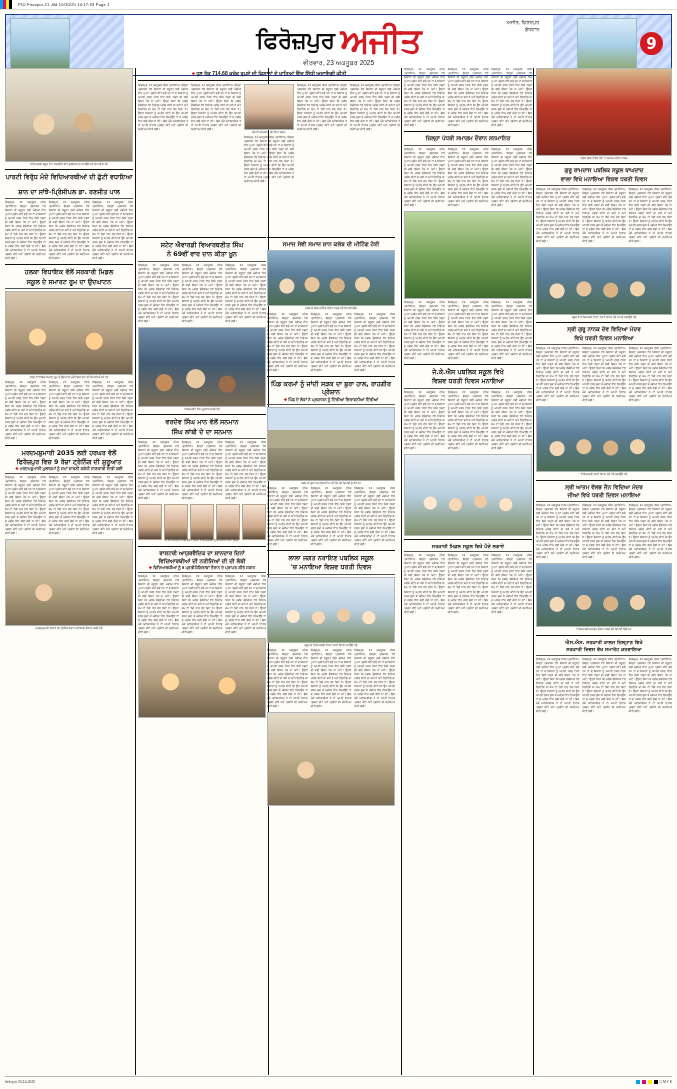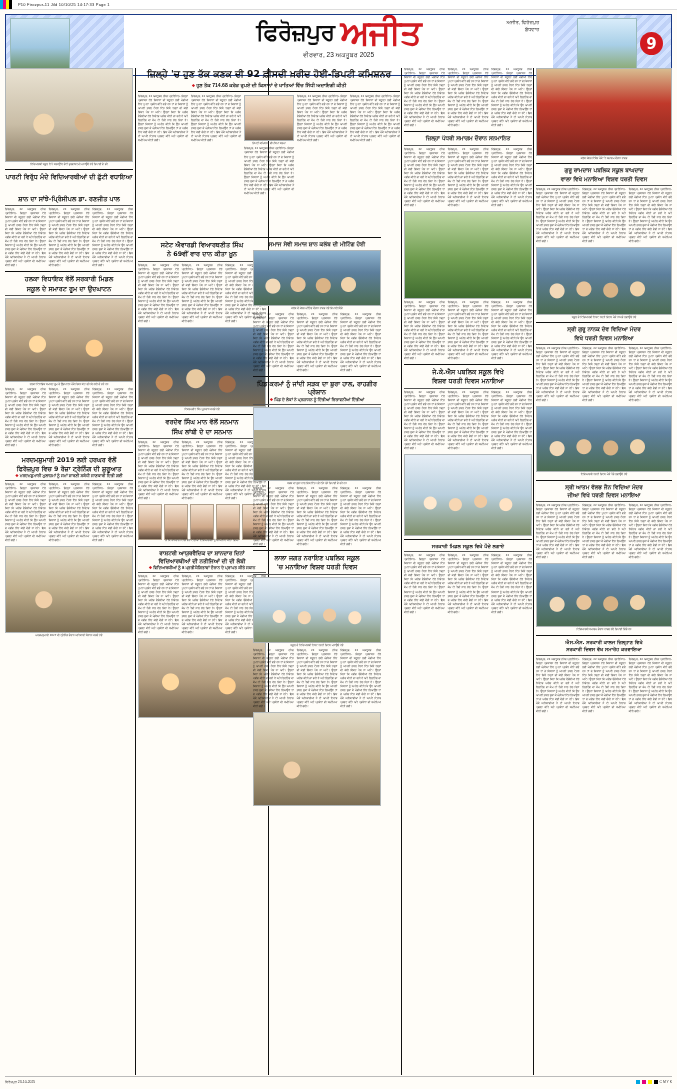--- a/index.html
+++ b/index.html
@@ -12,21 +12,21 @@
   .cmyk i{display:block;width:3px;height:9px;}
   
   .masthead{border:1px solid #1b3b86;margin:4px 5px 0 5px;height:60px;position:relative;background:
       repeating-linear-gradient(90deg,#eef3ff 0 6px,#dfe8ff 6px 12px);
       overflow:hidden;}
   .mh-orn{position:absolute;top:0;bottom:0;width:118px;background:
       repeating-linear-gradient(135deg,#cfe0ff 0 4px,#b9cdf5 4px 8px);
       opacity:.85;}
   .mh-orn.l{left:0;}
   .mh-orn.r{right:0;}
-  .mh-center{position:absolute;left:118px;right:118px;top:0;bottom:0;background:#fff;display:flex;align-items:center;justify-content:flex-start;flex-direction:column;}
+  .mh-center{position:absolute;left:118px;right:118px;top:0;bottom:0;background:#fff;display:flex;align-items:center;justify-content:center;flex-direction:column;}
   .mh-title{display:flex;align-items:center;gap:6px;}
   .mh-firozpur{font-family:"DejaVu Sans", sans-serif;font-weight:bold;font-size:23px;color:#0a0a0a;letter-spacing:-0.5px;}
   .mh-ajit{font-family:"DejaVu Sans", sans-serif;font-weight:bold;font-size:34px;color:#d21a20;letter-spacing:-1px;line-height:1;}
   .mh-sub{font-size:6.5px;color:#222;margin-top:2px;}
   .mh-side-top{position:absolute;right:132px;top:4px;font-size:5px;color:#333;text-align:right;line-height:1.3;}
   .pageno{position:absolute;right:8px;top:17px;width:23px;height:23px;border-radius:50%;background:#d21a20;color:#fff;font-weight:bold;font-size:15px;display:flex;align-items:center;justify-content:center;font-family:"DejaVu Sans",sans-serif;}
   .mh-photo{position:absolute;top:3px;width:58px;height:52px;border:1px solid #9bb;}
   .mh-photo.l{left:4px;background:linear-gradient(#cfe6f5,#9fc7e0 55%,#6b8f5e);}
   .mh-photo.r{right:34px;background:linear-gradient(#d9ecfa,#a8cfe7 50%,#8aa86d);}
 
@@ -127,57 +127,56 @@
     <div class="vline" style="left:130px;"></div>
     <div class="vline" style="left:263px;"></div>
     <div class="vline" style="left:396px;"></div>
     <div class="vline" style="left:528px;"></div>
 
     <div class="col" style="left:0;width:128px;">
       <div class="photo p-indoor" style="height:92px;"></div>
       <div class="cap">ਵਿਦਿਆਰਥੀ ਸਕੂਲ ਵਿਖੇ ਸਰਬਉੱਚ ਦੇਵੀ ਦੁਰਗਾਸ਼ਟਮੀ ਮਨਾਉਂਦੇ ਹੋਏ ਦਿਖਾਈ ਦੇ ਰਹੇ</div>
       <div class="hr"></div>
       <div class="hl h-6">ਪਾਰਟੀ ਵਿਰੁੱਧ ਮੰਦੇ ਵਿਦਿਆਰਥੀਆਂ ਦੀ ਛੁੱਟੀ ਵਧਾਇਆ</div>
-      <div class="hl h-6" style="margin-top:13px;">ਸ਼ਾਨ ਦਾ ਸਾਂਝੇ-ਪ੍ਰਿੰਸੀਪਲ ਡਾ. ਰਣਜੀਤ ਪਾਲ</div>
+      <div class="hl h-6" style="margin-top:6px;">ਸ਼ਾਨ ਦਾ ਸਾਂਝੇ-ਪ੍ਰਿੰਸੀਪਲ ਡਾ. ਰਣਜੀਤ ਪਾਲ</div>
       <div class="thinhr"></div>
       <div style="display:flex;gap:3px;">
         <div class="txt micro" style="flex:1;">ਫਿਰੋਜ਼ਪੁਰ, 22 ਅਕਤੂਬਰ (ਨਿਜ ਪ੍ਰਤੀਨਿਧ)- ਜ਼ਿਲ੍ਹਾ ਪ੍ਰਸ਼ਾਸਨ ਵੱਲੋਂ ਕਿਸਾਨਾਂ ਦੀ ਸਹੂਲਤ ਲਈ ਮੰਡੀਆਂ ਵਿੱਚ ਪੁਖਤਾ ਪ੍ਰਬੰਧ ਕੀਤੇ ਗਏ ਹਨ ਤਾਂ ਜੋ ਕਿਸਾਨਾਂ ਨੂੰ ਆਪਣੀ ਫ਼ਸਲ ਵੇਚਣ ਵਿੱਚ ਕਿਸੇ ਤਰ੍ਹਾਂ ਦੀ ਕੋਈ ਦਿੱਕਤ ਪੇਸ਼ ਨਾ ਆਵੇ। ਉਨ੍ਹਾਂ ਕਿਹਾ ਕਿ ਖ਼ਰੀਦ ਏਜੰਸੀਆਂ ਵੱਲੋਂ ਨਿਰੰਤਰ ਖ਼ਰੀਦ ਕੀਤੀ ਜਾ ਰਹੀ ਹੈ ਅਤੇ ਲਿਫ਼ਟਿੰਗ ਦਾ ਕੰਮ ਵੀ ਤੇਜ਼ੀ ਨਾਲ ਚੱਲ ਰਿਹਾ ਹੈ। ਉਨ੍ਹਾਂ ਕਿਸਾਨਾਂ ਨੂੰ ਅਪੀਲ ਕੀਤੀ ਕਿ ਉਹ ਆਪਣੀ ਫ਼ਸਲ ਸੁਕਾ ਕੇ ਮੰਡੀਆਂ ਵਿੱਚ ਲਿਆਉਣ ਤਾਂ ਜੋ ਖ਼ਰੀਦ ਵਿੱਚ ਕੋਈ ਦੇਰੀ ਨਾ ਹੋਵੇ। ਇਸ ਮੌਕੇ ਅਧਿਕਾਰੀਆਂ ਨੇ ਵੀ ਆਪਣੇ ਵਿਚਾਰ ਪ੍ਰਗਟ ਕੀਤੇ ਅਤੇ ਪ੍ਰਬੰਧਾਂ ਦੀ ਸਮੀਖਿਆ ਕੀਤੀ ਗਈ।</div>
         <div class="txt micro" style="flex:1;">ਫਿਰੋਜ਼ਪੁਰ, 22 ਅਕਤੂਬਰ (ਨਿਜ ਪ੍ਰਤੀਨਿਧ)- ਜ਼ਿਲ੍ਹਾ ਪ੍ਰਸ਼ਾਸਨ ਵੱਲੋਂ ਕਿਸਾਨਾਂ ਦੀ ਸਹੂਲਤ ਲਈ ਮੰਡੀਆਂ ਵਿੱਚ ਪੁਖਤਾ ਪ੍ਰਬੰਧ ਕੀਤੇ ਗਏ ਹਨ ਤਾਂ ਜੋ ਕਿਸਾਨਾਂ ਨੂੰ ਆਪਣੀ ਫ਼ਸਲ ਵੇਚਣ ਵਿੱਚ ਕਿਸੇ ਤਰ੍ਹਾਂ ਦੀ ਕੋਈ ਦਿੱਕਤ ਪੇਸ਼ ਨਾ ਆਵੇ। ਉਨ੍ਹਾਂ ਕਿਹਾ ਕਿ ਖ਼ਰੀਦ ਏਜੰਸੀਆਂ ਵੱਲੋਂ ਨਿਰੰਤਰ ਖ਼ਰੀਦ ਕੀਤੀ ਜਾ ਰਹੀ ਹੈ ਅਤੇ ਲਿਫ਼ਟਿੰਗ ਦਾ ਕੰਮ ਵੀ ਤੇਜ਼ੀ ਨਾਲ ਚੱਲ ਰਿਹਾ ਹੈ। ਉਨ੍ਹਾਂ ਕਿਸਾਨਾਂ ਨੂੰ ਅਪੀਲ ਕੀਤੀ ਕਿ ਉਹ ਆਪਣੀ ਫ਼ਸਲ ਸੁਕਾ ਕੇ ਮੰਡੀਆਂ ਵਿੱਚ ਲਿਆਉਣ ਤਾਂ ਜੋ ਖ਼ਰੀਦ ਵਿੱਚ ਕੋਈ ਦੇਰੀ ਨਾ ਹੋਵੇ। ਇਸ ਮੌਕੇ ਅਧਿਕਾਰੀਆਂ ਨੇ ਵੀ ਆਪਣੇ ਵਿਚਾਰ ਪ੍ਰਗਟ ਕੀਤੇ ਅਤੇ ਪ੍ਰਬੰਧਾਂ ਦੀ ਸਮੀਖਿਆ ਕੀਤੀ ਗਈ।</div>
         <div class="txt micro" style="flex:1;">ਫਿਰੋਜ਼ਪੁਰ, 22 ਅਕਤੂਬਰ (ਨਿਜ ਪ੍ਰਤੀਨਿਧ)- ਜ਼ਿਲ੍ਹਾ ਪ੍ਰਸ਼ਾਸਨ ਵੱਲੋਂ ਕਿਸਾਨਾਂ ਦੀ ਸਹੂਲਤ ਲਈ ਮੰਡੀਆਂ ਵਿੱਚ ਪੁਖਤਾ ਪ੍ਰਬੰਧ ਕੀਤੇ ਗਏ ਹਨ ਤਾਂ ਜੋ ਕਿਸਾਨਾਂ ਨੂੰ ਆਪਣੀ ਫ਼ਸਲ ਵੇਚਣ ਵਿੱਚ ਕਿਸੇ ਤਰ੍ਹਾਂ ਦੀ ਕੋਈ ਦਿੱਕਤ ਪੇਸ਼ ਨਾ ਆਵੇ। ਉਨ੍ਹਾਂ ਕਿਹਾ ਕਿ ਖ਼ਰੀਦ ਏਜੰਸੀਆਂ ਵੱਲੋਂ ਨਿਰੰਤਰ ਖ਼ਰੀਦ ਕੀਤੀ ਜਾ ਰਹੀ ਹੈ ਅਤੇ ਲਿਫ਼ਟਿੰਗ ਦਾ ਕੰਮ ਵੀ ਤੇਜ਼ੀ ਨਾਲ ਚੱਲ ਰਿਹਾ ਹੈ। ਉਨ੍ਹਾਂ ਕਿਸਾਨਾਂ ਨੂੰ ਅਪੀਲ ਕੀਤੀ ਕਿ ਉਹ ਆਪਣੀ ਫ਼ਸਲ ਸੁਕਾ ਕੇ ਮੰਡੀਆਂ ਵਿੱਚ ਲਿਆਉਣ ਤਾਂ ਜੋ ਖ਼ਰੀਦ ਵਿੱਚ ਕੋਈ ਦੇਰੀ ਨਾ ਹੋਵੇ। ਇਸ ਮੌਕੇ ਅਧਿਕਾਰੀਆਂ ਨੇ ਵੀ ਆਪਣੇ ਵਿਚਾਰ ਪ੍ਰਗਟ ਕੀਤੇ ਅਤੇ ਪ੍ਰਬੰਧਾਂ ਦੀ ਸਮੀਖਿਆ ਕੀਤੀ ਗਈ।</div>
       </div>
       <div class="hr"></div>
       <div class="hl h-6">ਹਲਕਾ ਵਿਧਾਇਕ ਵੱਲੋਂ ਸਰਕਾਰੀ ਮਿਡਲ</div>
       <div class="hl h-6" style="margin-top:1px;">ਸਕੂਲ ਦੇ ਸਮਾਰਟ ਰੂਮ ਦਾ ਉਦਘਾਟਨ</div>
       <div class="thinhr"></div>
       <div class="photo p-hall" style="height:82px;"></div>
       <div class="cap">ਹਲਕਾ ਵਿਧਾਇਕ ਸਮਾਰਟ ਰੂਮ ਦੇ ਉਦਘਾਟਨ ਮੌਕੇ ਰਿਬਨ ਕੱਟ ਰਹੇ ਦਿਖਾਈ ਦੇ ਰਹੇ ਹਨ</div>
       <div style="display:flex;gap:3px;margin-top:2px;">
         <div class="txt micro" style="flex:1;">ਫਿਰੋਜ਼ਪੁਰ, 22 ਅਕਤੂਬਰ (ਨਿਜ ਪ੍ਰਤੀਨਿਧ)- ਜ਼ਿਲ੍ਹਾ ਪ੍ਰਸ਼ਾਸਨ ਵੱਲੋਂ ਕਿਸਾਨਾਂ ਦੀ ਸਹੂਲਤ ਲਈ ਮੰਡੀਆਂ ਵਿੱਚ ਪੁਖਤਾ ਪ੍ਰਬੰਧ ਕੀਤੇ ਗਏ ਹਨ ਤਾਂ ਜੋ ਕਿਸਾਨਾਂ ਨੂੰ ਆਪਣੀ ਫ਼ਸਲ ਵੇਚਣ ਵਿੱਚ ਕਿਸੇ ਤਰ੍ਹਾਂ ਦੀ ਕੋਈ ਦਿੱਕਤ ਪੇਸ਼ ਨਾ ਆਵੇ। ਉਨ੍ਹਾਂ ਕਿਹਾ ਕਿ ਖ਼ਰੀਦ ਏਜੰਸੀਆਂ ਵੱਲੋਂ ਨਿਰੰਤਰ ਖ਼ਰੀਦ ਕੀਤੀ ਜਾ ਰਹੀ ਹੈ ਅਤੇ ਲਿਫ਼ਟਿੰਗ ਦਾ ਕੰਮ ਵੀ ਤੇਜ਼ੀ ਨਾਲ ਚੱਲ ਰਿਹਾ ਹੈ। ਉਨ੍ਹਾਂ ਕਿਸਾਨਾਂ ਨੂੰ ਅਪੀਲ ਕੀਤੀ ਕਿ ਉਹ ਆਪਣੀ ਫ਼ਸਲ ਸੁਕਾ ਕੇ ਮੰਡੀਆਂ ਵਿੱਚ ਲਿਆਉਣ ਤਾਂ ਜੋ ਖ਼ਰੀਦ ਵਿੱਚ ਕੋਈ ਦੇਰੀ ਨਾ ਹੋਵੇ। ਇਸ ਮੌਕੇ ਅਧਿਕਾਰੀਆਂ ਨੇ ਵੀ ਆਪਣੇ ਵਿਚਾਰ ਪ੍ਰਗਟ ਕੀਤੇ ਅਤੇ ਪ੍ਰਬੰਧਾਂ ਦੀ ਸਮੀਖਿਆ ਕੀਤੀ ਗਈ।</div>
         <div class="txt micro" style="flex:1;">ਫਿਰੋਜ਼ਪੁਰ, 22 ਅਕਤੂਬਰ (ਨਿਜ ਪ੍ਰਤੀਨਿਧ)- ਜ਼ਿਲ੍ਹਾ ਪ੍ਰਸ਼ਾਸਨ ਵੱਲੋਂ ਕਿਸਾਨਾਂ ਦੀ ਸਹੂਲਤ ਲਈ ਮੰਡੀਆਂ ਵਿੱਚ ਪੁਖਤਾ ਪ੍ਰਬੰਧ ਕੀਤੇ ਗਏ ਹਨ ਤਾਂ ਜੋ ਕਿਸਾਨਾਂ ਨੂੰ ਆਪਣੀ ਫ਼ਸਲ ਵੇਚਣ ਵਿੱਚ ਕਿਸੇ ਤਰ੍ਹਾਂ ਦੀ ਕੋਈ ਦਿੱਕਤ ਪੇਸ਼ ਨਾ ਆਵੇ। ਉਨ੍ਹਾਂ ਕਿਹਾ ਕਿ ਖ਼ਰੀਦ ਏਜੰਸੀਆਂ ਵੱਲੋਂ ਨਿਰੰਤਰ ਖ਼ਰੀਦ ਕੀਤੀ ਜਾ ਰਹੀ ਹੈ ਅਤੇ ਲਿਫ਼ਟਿੰਗ ਦਾ ਕੰਮ ਵੀ ਤੇਜ਼ੀ ਨਾਲ ਚੱਲ ਰਿਹਾ ਹੈ। ਉਨ੍ਹਾਂ ਕਿਸਾਨਾਂ ਨੂੰ ਅਪੀਲ ਕੀਤੀ ਕਿ ਉਹ ਆਪਣੀ ਫ਼ਸਲ ਸੁਕਾ ਕੇ ਮੰਡੀਆਂ ਵਿੱਚ ਲਿਆਉਣ ਤਾਂ ਜੋ ਖ਼ਰੀਦ ਵਿੱਚ ਕੋਈ ਦੇਰੀ ਨਾ ਹੋਵੇ। ਇਸ ਮੌਕੇ ਅਧਿਕਾਰੀਆਂ ਨੇ ਵੀ ਆਪਣੇ ਵਿਚਾਰ ਪ੍ਰਗਟ ਕੀਤੇ ਅਤੇ ਪ੍ਰਬੰਧਾਂ ਦੀ ਸਮੀਖਿਆ ਕੀਤੀ ਗਈ।</div>
         <div class="txt micro" style="flex:1;">ਫਿਰੋਜ਼ਪੁਰ, 22 ਅਕਤੂਬਰ (ਨਿਜ ਪ੍ਰਤੀਨਿਧ)- ਜ਼ਿਲ੍ਹਾ ਪ੍ਰਸ਼ਾਸਨ ਵੱਲੋਂ ਕਿਸਾਨਾਂ ਦੀ ਸਹੂਲਤ ਲਈ ਮੰਡੀਆਂ ਵਿੱਚ ਪੁਖਤਾ ਪ੍ਰਬੰਧ ਕੀਤੇ ਗਏ ਹਨ ਤਾਂ ਜੋ ਕਿਸਾਨਾਂ ਨੂੰ ਆਪਣੀ ਫ਼ਸਲ ਵੇਚਣ ਵਿੱਚ ਕਿਸੇ ਤਰ੍ਹਾਂ ਦੀ ਕੋਈ ਦਿੱਕਤ ਪੇਸ਼ ਨਾ ਆਵੇ। ਉਨ੍ਹਾਂ ਕਿਹਾ ਕਿ ਖ਼ਰੀਦ ਏਜੰਸੀਆਂ ਵੱਲੋਂ ਨਿਰੰਤਰ ਖ਼ਰੀਦ ਕੀਤੀ ਜਾ ਰਹੀ ਹੈ ਅਤੇ ਲਿਫ਼ਟਿੰਗ ਦਾ ਕੰਮ ਵੀ ਤੇਜ਼ੀ ਨਾਲ ਚੱਲ ਰਿਹਾ ਹੈ। ਉਨ੍ਹਾਂ ਕਿਸਾਨਾਂ ਨੂੰ ਅਪੀਲ ਕੀਤੀ ਕਿ ਉਹ ਆਪਣੀ ਫ਼ਸਲ ਸੁਕਾ ਕੇ ਮੰਡੀਆਂ ਵਿੱਚ ਲਿਆਉਣ ਤਾਂ ਜੋ ਖ਼ਰੀਦ ਵਿੱਚ ਕੋਈ ਦੇਰੀ ਨਾ ਹੋਵੇ। ਇਸ ਮੌਕੇ ਅਧਿਕਾਰੀਆਂ ਨੇ ਵੀ ਆਪਣੇ ਵਿਚਾਰ ਪ੍ਰਗਟ ਕੀਤੇ ਅਤੇ ਪ੍ਰਬੰਧਾਂ ਦੀ ਸਮੀਖਿਆ ਕੀਤੀ ਗਈ।</div>
       </div>
       <div class="hr"></div>
-      <div class="hl h-6">ਮਰਦਮਸ਼ੁਮਾਰੀ 2019 ਲਈ ਹਰਘਰ ਵੱਲੋਂ</div>
+      <div class="hl h-6">ਮਰਦਮਸ਼ੁਮਾਰੀ 2035 ਲਈ ਹਰਘਰ ਵੱਲੋਂ</div>
       <div class="hl h-6" style="margin-top:1px;">ਫਿਰੋਜ਼ਪੁਰ ਵਿਚ 9 ਰੋਜ਼ਾ ਟ੍ਰੇਨਿੰਗ ਦੀ ਸ਼ੁਰੂਆਤ</div>
       <div class="bullet">
         <span style="color:#d21a20;">◆</span>
         <span>ਮਰਦਮਸ਼ੁਮਾਰੀ ਮੁਲਾਜ਼ਮਾਂ ਨੂੰ ਸਮਾਂ ਸਾਰਣੀ ਸਬੰਧੀ ਜਾਣਕਾਰੀ ਦਿਤੀ ਗਈ</span>
       </div>
       <div class="thinhr"></div>
       <div style="display:flex;gap:3px;">
         <div class="txt micro" style="flex:1;">ਫਿਰੋਜ਼ਪੁਰ, 22 ਅਕਤੂਬਰ (ਨਿਜ ਪ੍ਰਤੀਨਿਧ)- ਜ਼ਿਲ੍ਹਾ ਪ੍ਰਸ਼ਾਸਨ ਵੱਲੋਂ ਕਿਸਾਨਾਂ ਦੀ ਸਹੂਲਤ ਲਈ ਮੰਡੀਆਂ ਵਿੱਚ ਪੁਖਤਾ ਪ੍ਰਬੰਧ ਕੀਤੇ ਗਏ ਹਨ ਤਾਂ ਜੋ ਕਿਸਾਨਾਂ ਨੂੰ ਆਪਣੀ ਫ਼ਸਲ ਵੇਚਣ ਵਿੱਚ ਕਿਸੇ ਤਰ੍ਹਾਂ ਦੀ ਕੋਈ ਦਿੱਕਤ ਪੇਸ਼ ਨਾ ਆਵੇ। ਉਨ੍ਹਾਂ ਕਿਹਾ ਕਿ ਖ਼ਰੀਦ ਏਜੰਸੀਆਂ ਵੱਲੋਂ ਨਿਰੰਤਰ ਖ਼ਰੀਦ ਕੀਤੀ ਜਾ ਰਹੀ ਹੈ ਅਤੇ ਲਿਫ਼ਟਿੰਗ ਦਾ ਕੰਮ ਵੀ ਤੇਜ਼ੀ ਨਾਲ ਚੱਲ ਰਿਹਾ ਹੈ। ਉਨ੍ਹਾਂ ਕਿਸਾਨਾਂ ਨੂੰ ਅਪੀਲ ਕੀਤੀ ਕਿ ਉਹ ਆਪਣੀ ਫ਼ਸਲ ਸੁਕਾ ਕੇ ਮੰਡੀਆਂ ਵਿੱਚ ਲਿਆਉਣ ਤਾਂ ਜੋ ਖ਼ਰੀਦ ਵਿੱਚ ਕੋਈ ਦੇਰੀ ਨਾ ਹੋਵੇ। ਇਸ ਮੌਕੇ ਅਧਿਕਾਰੀਆਂ ਨੇ ਵੀ ਆਪਣੇ ਵਿਚਾਰ ਪ੍ਰਗਟ ਕੀਤੇ ਅਤੇ ਪ੍ਰਬੰਧਾਂ ਦੀ ਸਮੀਖਿਆ ਕੀਤੀ ਗਈ।</div>
         <div class="txt micro" style="flex:1;">ਫਿਰੋਜ਼ਪੁਰ, 22 ਅਕਤੂਬਰ (ਨਿਜ ਪ੍ਰਤੀਨਿਧ)- ਜ਼ਿਲ੍ਹਾ ਪ੍ਰਸ਼ਾਸਨ ਵੱਲੋਂ ਕਿਸਾਨਾਂ ਦੀ ਸਹੂਲਤ ਲਈ ਮੰਡੀਆਂ ਵਿੱਚ ਪੁਖਤਾ ਪ੍ਰਬੰਧ ਕੀਤੇ ਗਏ ਹਨ ਤਾਂ ਜੋ ਕਿਸਾਨਾਂ ਨੂੰ ਆਪਣੀ ਫ਼ਸਲ ਵੇਚਣ ਵਿੱਚ ਕਿਸੇ ਤਰ੍ਹਾਂ ਦੀ ਕੋਈ ਦਿੱਕਤ ਪੇਸ਼ ਨਾ ਆਵੇ। ਉਨ੍ਹਾਂ ਕਿਹਾ ਕਿ ਖ਼ਰੀਦ ਏਜੰਸੀਆਂ ਵੱਲੋਂ ਨਿਰੰਤਰ ਖ਼ਰੀਦ ਕੀਤੀ ਜਾ ਰਹੀ ਹੈ ਅਤੇ ਲਿਫ਼ਟਿੰਗ ਦਾ ਕੰਮ ਵੀ ਤੇਜ਼ੀ ਨਾਲ ਚੱਲ ਰਿਹਾ ਹੈ। ਉਨ੍ਹਾਂ ਕਿਸਾਨਾਂ ਨੂੰ ਅਪੀਲ ਕੀਤੀ ਕਿ ਉਹ ਆਪਣੀ ਫ਼ਸਲ ਸੁਕਾ ਕੇ ਮੰਡੀਆਂ ਵਿੱਚ ਲਿਆਉਣ ਤਾਂ ਜੋ ਖ਼ਰੀਦ ਵਿੱਚ ਕੋਈ ਦੇਰੀ ਨਾ ਹੋਵੇ। ਇਸ ਮੌਕੇ ਅਧਿਕਾਰੀਆਂ ਨੇ ਵੀ ਆਪਣੇ ਵਿਚਾਰ ਪ੍ਰਗਟ ਕੀਤੇ ਅਤੇ ਪ੍ਰਬੰਧਾਂ ਦੀ ਸਮੀਖਿਆ ਕੀਤੀ ਗਈ।</div>
         <div class="txt micro" style="flex:1;">ਫਿਰੋਜ਼ਪੁਰ, 22 ਅਕਤੂਬਰ (ਨਿਜ ਪ੍ਰਤੀਨਿਧ)- ਜ਼ਿਲ੍ਹਾ ਪ੍ਰਸ਼ਾਸਨ ਵੱਲੋਂ ਕਿਸਾਨਾਂ ਦੀ ਸਹੂਲਤ ਲਈ ਮੰਡੀਆਂ ਵਿੱਚ ਪੁਖਤਾ ਪ੍ਰਬੰਧ ਕੀਤੇ ਗਏ ਹਨ ਤਾਂ ਜੋ ਕਿਸਾਨਾਂ ਨੂੰ ਆਪਣੀ ਫ਼ਸਲ ਵੇਚਣ ਵਿੱਚ ਕਿਸੇ ਤਰ੍ਹਾਂ ਦੀ ਕੋਈ ਦਿੱਕਤ ਪੇਸ਼ ਨਾ ਆਵੇ। ਉਨ੍ਹਾਂ ਕਿਹਾ ਕਿ ਖ਼ਰੀਦ ਏਜੰਸੀਆਂ ਵੱਲੋਂ ਨਿਰੰਤਰ ਖ਼ਰੀਦ ਕੀਤੀ ਜਾ ਰਹੀ ਹੈ ਅਤੇ ਲਿਫ਼ਟਿੰਗ ਦਾ ਕੰਮ ਵੀ ਤੇਜ਼ੀ ਨਾਲ ਚੱਲ ਰਿਹਾ ਹੈ। ਉਨ੍ਹਾਂ ਕਿਸਾਨਾਂ ਨੂੰ ਅਪੀਲ ਕੀਤੀ ਕਿ ਉਹ ਆਪਣੀ ਫ਼ਸਲ ਸੁਕਾ ਕੇ ਮੰਡੀਆਂ ਵਿੱਚ ਲਿਆਉਣ ਤਾਂ ਜੋ ਖ਼ਰੀਦ ਵਿੱਚ ਕੋਈ ਦੇਰੀ ਨਾ ਹੋਵੇ। ਇਸ ਮੌਕੇ ਅਧਿਕਾਰੀਆਂ ਨੇ ਵੀ ਆਪਣੇ ਵਿਚਾਰ ਪ੍ਰਗਟ ਕੀਤੇ ਅਤੇ ਪ੍ਰਬੰਧਾਂ ਦੀ ਸਮੀਖਿਆ ਕੀਤੀ ਗਈ।</div>
       </div>
       <div class="photo p-market" style="height:85px;margin-top:3px;"></div>
       <div class="cap">ਮਰਦਮਸ਼ੁਮਾਰੀ 2027 ਦੀ ਟ੍ਰੇਨਿੰਗ ਦੌਰਾਨ ਅਧਿਕਾਰੀ ਸੰਬੋਧਨ ਕਰਦੇ ਹੋਏ</div>
     </div>
 
     <div class="col" style="left:133px;width:262px;">
-      <div class="lead-head txt">ਜ਼ਿਲ੍ਹੇ 'ਚ ਹੁਣ ਤੱਕ ਕਣਕ ਦੀ 92 ਫ਼ੀਸਦੀ ਖ਼ਰੀਦ ਹੋਈ-ਡਿਪਟੀ ਕਮਿਸ਼ਨਰ</div>
       <div class="bullet" style="margin-top:2px;">
         <span style="color:#d21a20;">◆</span>
         <span class="sub-head" style="display:inline;">ਹੁਣ ਤੱਕ 714.68 ਕਰੋੜ ਰੁਪਏ ਦੀ ਕਿਸਾਨਾਂ ਦੇ ਖਾਤਿਆਂ ਵਿੱਚ ਸਿੱਧੀ ਅਦਾਇਗੀ ਕੀਤੀ</span>
       </div>
       <div class="hr"></div>
       <div style="display:flex;gap:3px;">
         <div class="txt micro" style="flex:1;">ਫਿਰੋਜ਼ਪੁਰ, 22 ਅਕਤੂਬਰ (ਨਿਜ ਪ੍ਰਤੀਨਿਧ)- ਜ਼ਿਲ੍ਹਾ ਪ੍ਰਸ਼ਾਸਨ ਵੱਲੋਂ ਕਿਸਾਨਾਂ ਦੀ ਸਹੂਲਤ ਲਈ ਮੰਡੀਆਂ ਵਿੱਚ ਪੁਖਤਾ ਪ੍ਰਬੰਧ ਕੀਤੇ ਗਏ ਹਨ ਤਾਂ ਜੋ ਕਿਸਾਨਾਂ ਨੂੰ ਆਪਣੀ ਫ਼ਸਲ ਵੇਚਣ ਵਿੱਚ ਕਿਸੇ ਤਰ੍ਹਾਂ ਦੀ ਕੋਈ ਦਿੱਕਤ ਪੇਸ਼ ਨਾ ਆਵੇ। ਉਨ੍ਹਾਂ ਕਿਹਾ ਕਿ ਖ਼ਰੀਦ ਏਜੰਸੀਆਂ ਵੱਲੋਂ ਨਿਰੰਤਰ ਖ਼ਰੀਦ ਕੀਤੀ ਜਾ ਰਹੀ ਹੈ ਅਤੇ ਲਿਫ਼ਟਿੰਗ ਦਾ ਕੰਮ ਵੀ ਤੇਜ਼ੀ ਨਾਲ ਚੱਲ ਰਿਹਾ ਹੈ। ਉਨ੍ਹਾਂ ਕਿਸਾਨਾਂ ਨੂੰ ਅਪੀਲ ਕੀਤੀ ਕਿ ਉਹ ਆਪਣੀ ਫ਼ਸਲ ਸੁਕਾ ਕੇ ਮੰਡੀਆਂ ਵਿੱਚ ਲਿਆਉਣ ਤਾਂ ਜੋ ਖ਼ਰੀਦ ਵਿੱਚ ਕੋਈ ਦੇਰੀ ਨਾ ਹੋਵੇ। ਇਸ ਮੌਕੇ ਅਧਿਕਾਰੀਆਂ ਨੇ ਵੀ ਆਪਣੇ ਵਿਚਾਰ ਪ੍ਰਗਟ ਕੀਤੇ ਅਤੇ ਪ੍ਰਬੰਧਾਂ ਦੀ ਸਮੀਖਿਆ ਕੀਤੀ ਗਈ।</div>
         <div class="txt micro" style="flex:1;">ਫਿਰੋਜ਼ਪੁਰ, 22 ਅਕਤੂਬਰ (ਨਿਜ ਪ੍ਰਤੀਨਿਧ)- ਜ਼ਿਲ੍ਹਾ ਪ੍ਰਸ਼ਾਸਨ ਵੱਲੋਂ ਕਿਸਾਨਾਂ ਦੀ ਸਹੂਲਤ ਲਈ ਮੰਡੀਆਂ ਵਿੱਚ ਪੁਖਤਾ ਪ੍ਰਬੰਧ ਕੀਤੇ ਗਏ ਹਨ ਤਾਂ ਜੋ ਕਿਸਾਨਾਂ ਨੂੰ ਆਪਣੀ ਫ਼ਸਲ ਵੇਚਣ ਵਿੱਚ ਕਿਸੇ ਤਰ੍ਹਾਂ ਦੀ ਕੋਈ ਦਿੱਕਤ ਪੇਸ਼ ਨਾ ਆਵੇ। ਉਨ੍ਹਾਂ ਕਿਹਾ ਕਿ ਖ਼ਰੀਦ ਏਜੰਸੀਆਂ ਵੱਲੋਂ ਨਿਰੰਤਰ ਖ਼ਰੀਦ ਕੀਤੀ ਜਾ ਰਹੀ ਹੈ ਅਤੇ ਲਿਫ਼ਟਿੰਗ ਦਾ ਕੰਮ ਵੀ ਤੇਜ਼ੀ ਨਾਲ ਚੱਲ ਰਿਹਾ ਹੈ। ਉਨ੍ਹਾਂ ਕਿਸਾਨਾਂ ਨੂੰ ਅਪੀਲ ਕੀਤੀ ਕਿ ਉਹ ਆਪਣੀ ਫ਼ਸਲ ਸੁਕਾ ਕੇ ਮੰਡੀਆਂ ਵਿੱਚ ਲਿਆਉਣ ਤਾਂ ਜੋ ਖ਼ਰੀਦ ਵਿੱਚ ਕੋਈ ਦੇਰੀ ਨਾ ਹੋਵੇ। ਇਸ ਮੌਕੇ ਅਧਿਕਾਰੀਆਂ ਨੇ ਵੀ ਆਪਣੇ ਵਿਚਾਰ ਪ੍ਰਗਟ ਕੀਤੇ ਅਤੇ ਪ੍ਰਬੰਧਾਂ ਦੀ ਸਮੀਖਿਆ ਕੀਤੀ ਗਈ।</div>
         <div style="flex:1;">
           <div class="photo p-portrait" style="height:44px;"></div>
@@ -227,21 +226,21 @@
       </div>
       <div class="thinhr"></div>
       <div style="display:flex;gap:3px;">
         <div class="txt micro" style="flex:1;">ਫਿਰੋਜ਼ਪੁਰ, 22 ਅਕਤੂਬਰ (ਨਿਜ ਪ੍ਰਤੀਨਿਧ)- ਜ਼ਿਲ੍ਹਾ ਪ੍ਰਸ਼ਾਸਨ ਵੱਲੋਂ ਕਿਸਾਨਾਂ ਦੀ ਸਹੂਲਤ ਲਈ ਮੰਡੀਆਂ ਵਿੱਚ ਪੁਖਤਾ ਪ੍ਰਬੰਧ ਕੀਤੇ ਗਏ ਹਨ ਤਾਂ ਜੋ ਕਿਸਾਨਾਂ ਨੂੰ ਆਪਣੀ ਫ਼ਸਲ ਵੇਚਣ ਵਿੱਚ ਕਿਸੇ ਤਰ੍ਹਾਂ ਦੀ ਕੋਈ ਦਿੱਕਤ ਪੇਸ਼ ਨਾ ਆਵੇ। ਉਨ੍ਹਾਂ ਕਿਹਾ ਕਿ ਖ਼ਰੀਦ ਏਜੰਸੀਆਂ ਵੱਲੋਂ ਨਿਰੰਤਰ ਖ਼ਰੀਦ ਕੀਤੀ ਜਾ ਰਹੀ ਹੈ ਅਤੇ ਲਿਫ਼ਟਿੰਗ ਦਾ ਕੰਮ ਵੀ ਤੇਜ਼ੀ ਨਾਲ ਚੱਲ ਰਿਹਾ ਹੈ। ਉਨ੍ਹਾਂ ਕਿਸਾਨਾਂ ਨੂੰ ਅਪੀਲ ਕੀਤੀ ਕਿ ਉਹ ਆਪਣੀ ਫ਼ਸਲ ਸੁਕਾ ਕੇ ਮੰਡੀਆਂ ਵਿੱਚ ਲਿਆਉਣ ਤਾਂ ਜੋ ਖ਼ਰੀਦ ਵਿੱਚ ਕੋਈ ਦੇਰੀ ਨਾ ਹੋਵੇ। ਇਸ ਮੌਕੇ ਅਧਿਕਾਰੀਆਂ ਨੇ ਵੀ ਆਪਣੇ ਵਿਚਾਰ ਪ੍ਰਗਟ ਕੀਤੇ ਅਤੇ ਪ੍ਰਬੰਧਾਂ ਦੀ ਸਮੀਖਿਆ ਕੀਤੀ ਗਈ।</div>
         <div class="txt micro" style="flex:1;">ਫਿਰੋਜ਼ਪੁਰ, 22 ਅਕਤੂਬਰ (ਨਿਜ ਪ੍ਰਤੀਨਿਧ)- ਜ਼ਿਲ੍ਹਾ ਪ੍ਰਸ਼ਾਸਨ ਵੱਲੋਂ ਕਿਸਾਨਾਂ ਦੀ ਸਹੂਲਤ ਲਈ ਮੰਡੀਆਂ ਵਿੱਚ ਪੁਖਤਾ ਪ੍ਰਬੰਧ ਕੀਤੇ ਗਏ ਹਨ ਤਾਂ ਜੋ ਕਿਸਾਨਾਂ ਨੂੰ ਆਪਣੀ ਫ਼ਸਲ ਵੇਚਣ ਵਿੱਚ ਕਿਸੇ ਤਰ੍ਹਾਂ ਦੀ ਕੋਈ ਦਿੱਕਤ ਪੇਸ਼ ਨਾ ਆਵੇ। ਉਨ੍ਹਾਂ ਕਿਹਾ ਕਿ ਖ਼ਰੀਦ ਏਜੰਸੀਆਂ ਵੱਲੋਂ ਨਿਰੰਤਰ ਖ਼ਰੀਦ ਕੀਤੀ ਜਾ ਰਹੀ ਹੈ ਅਤੇ ਲਿਫ਼ਟਿੰਗ ਦਾ ਕੰਮ ਵੀ ਤੇਜ਼ੀ ਨਾਲ ਚੱਲ ਰਿਹਾ ਹੈ। ਉਨ੍ਹਾਂ ਕਿਸਾਨਾਂ ਨੂੰ ਅਪੀਲ ਕੀਤੀ ਕਿ ਉਹ ਆਪਣੀ ਫ਼ਸਲ ਸੁਕਾ ਕੇ ਮੰਡੀਆਂ ਵਿੱਚ ਲਿਆਉਣ ਤਾਂ ਜੋ ਖ਼ਰੀਦ ਵਿੱਚ ਕੋਈ ਦੇਰੀ ਨਾ ਹੋਵੇ। ਇਸ ਮੌਕੇ ਅਧਿਕਾਰੀਆਂ ਨੇ ਵੀ ਆਪਣੇ ਵਿਚਾਰ ਪ੍ਰਗਟ ਕੀਤੇ ਅਤੇ ਪ੍ਰਬੰਧਾਂ ਦੀ ਸਮੀਖਿਆ ਕੀਤੀ ਗਈ।</div>
         <div class="txt micro" style="flex:1;">ਫਿਰੋਜ਼ਪੁਰ, 22 ਅਕਤੂਬਰ (ਨਿਜ ਪ੍ਰਤੀਨਿਧ)- ਜ਼ਿਲ੍ਹਾ ਪ੍ਰਸ਼ਾਸਨ ਵੱਲੋਂ ਕਿਸਾਨਾਂ ਦੀ ਸਹੂਲਤ ਲਈ ਮੰਡੀਆਂ ਵਿੱਚ ਪੁਖਤਾ ਪ੍ਰਬੰਧ ਕੀਤੇ ਗਏ ਹਨ ਤਾਂ ਜੋ ਕਿਸਾਨਾਂ ਨੂੰ ਆਪਣੀ ਫ਼ਸਲ ਵੇਚਣ ਵਿੱਚ ਕਿਸੇ ਤਰ੍ਹਾਂ ਦੀ ਕੋਈ ਦਿੱਕਤ ਪੇਸ਼ ਨਾ ਆਵੇ। ਉਨ੍ਹਾਂ ਕਿਹਾ ਕਿ ਖ਼ਰੀਦ ਏਜੰਸੀਆਂ ਵੱਲੋਂ ਨਿਰੰਤਰ ਖ਼ਰੀਦ ਕੀਤੀ ਜਾ ਰਹੀ ਹੈ ਅਤੇ ਲਿਫ਼ਟਿੰਗ ਦਾ ਕੰਮ ਵੀ ਤੇਜ਼ੀ ਨਾਲ ਚੱਲ ਰਿਹਾ ਹੈ। ਉਨ੍ਹਾਂ ਕਿਸਾਨਾਂ ਨੂੰ ਅਪੀਲ ਕੀਤੀ ਕਿ ਉਹ ਆਪਣੀ ਫ਼ਸਲ ਸੁਕਾ ਕੇ ਮੰਡੀਆਂ ਵਿੱਚ ਲਿਆਉਣ ਤਾਂ ਜੋ ਖ਼ਰੀਦ ਵਿੱਚ ਕੋਈ ਦੇਰੀ ਨਾ ਹੋਵੇ। ਇਸ ਮੌਕੇ ਅਧਿਕਾਰੀਆਂ ਨੇ ਵੀ ਆਪਣੇ ਵਿਚਾਰ ਪ੍ਰਗਟ ਕੀਤੇ ਅਤੇ ਪ੍ਰਬੰਧਾਂ ਦੀ ਸਮੀਖਿਆ ਕੀਤੀ ਗਈ।</div>
       </div>
       <div class="photo p-hall" style="height:78px;margin-top:3px;"></div>
     </div>
 
-    <div class="col" style="left:248px;width:128px;top:166px;">
+    <div class="col" style="left:262px;width:128px;top:166px;">
       <div class="hr"></div>
       <div class="hl h-55">ਸਮਾਜ ਸੇਵੀ ਸਮਾਜ ਸ਼ਾਨ ਕਲੱਬ ਦੀ ਮੀਟਿੰਗ ਹੋਈ</div>
       <div class="photo p-group" style="height:54px;margin-top:2px;"></div>
       <div class="cap">ਕਲੱਬ ਦੇ ਮੈਂਬਰ ਮੀਟਿੰਗ ਦੌਰਾਨ ਹਾਜ਼ਰ ਹੋਏ ਦਿਖਾਈ ਦਿੰਦੇ</div>
       <div style="display:flex;gap:3px;margin-top:2px;">
         <div class="txt micro" style="flex:1;">ਫਿਰੋਜ਼ਪੁਰ, 22 ਅਕਤੂਬਰ (ਨਿਜ ਪ੍ਰਤੀਨਿਧ)- ਜ਼ਿਲ੍ਹਾ ਪ੍ਰਸ਼ਾਸਨ ਵੱਲੋਂ ਕਿਸਾਨਾਂ ਦੀ ਸਹੂਲਤ ਲਈ ਮੰਡੀਆਂ ਵਿੱਚ ਪੁਖਤਾ ਪ੍ਰਬੰਧ ਕੀਤੇ ਗਏ ਹਨ ਤਾਂ ਜੋ ਕਿਸਾਨਾਂ ਨੂੰ ਆਪਣੀ ਫ਼ਸਲ ਵੇਚਣ ਵਿੱਚ ਕਿਸੇ ਤਰ੍ਹਾਂ ਦੀ ਕੋਈ ਦਿੱਕਤ ਪੇਸ਼ ਨਾ ਆਵੇ। ਉਨ੍ਹਾਂ ਕਿਹਾ ਕਿ ਖ਼ਰੀਦ ਏਜੰਸੀਆਂ ਵੱਲੋਂ ਨਿਰੰਤਰ ਖ਼ਰੀਦ ਕੀਤੀ ਜਾ ਰਹੀ ਹੈ ਅਤੇ ਲਿਫ਼ਟਿੰਗ ਦਾ ਕੰਮ ਵੀ ਤੇਜ਼ੀ ਨਾਲ ਚੱਲ ਰਿਹਾ ਹੈ। ਉਨ੍ਹਾਂ ਕਿਸਾਨਾਂ ਨੂੰ ਅਪੀਲ ਕੀਤੀ ਕਿ ਉਹ ਆਪਣੀ ਫ਼ਸਲ ਸੁਕਾ ਕੇ ਮੰਡੀਆਂ ਵਿੱਚ ਲਿਆਉਣ ਤਾਂ ਜੋ ਖ਼ਰੀਦ ਵਿੱਚ ਕੋਈ ਦੇਰੀ ਨਾ ਹੋਵੇ। ਇਸ ਮੌਕੇ ਅਧਿਕਾਰੀਆਂ ਨੇ ਵੀ ਆਪਣੇ ਵਿਚਾਰ ਪ੍ਰਗਟ ਕੀਤੇ ਅਤੇ ਪ੍ਰਬੰਧਾਂ ਦੀ ਸਮੀਖਿਆ ਕੀਤੀ ਗਈ।</div>
         <div class="txt micro" style="flex:1;">ਫਿਰੋਜ਼ਪੁਰ, 22 ਅਕਤੂਬਰ (ਨਿਜ ਪ੍ਰਤੀਨਿਧ)- ਜ਼ਿਲ੍ਹਾ ਪ੍ਰਸ਼ਾਸਨ ਵੱਲੋਂ ਕਿਸਾਨਾਂ ਦੀ ਸਹੂਲਤ ਲਈ ਮੰਡੀਆਂ ਵਿੱਚ ਪੁਖਤਾ ਪ੍ਰਬੰਧ ਕੀਤੇ ਗਏ ਹਨ ਤਾਂ ਜੋ ਕਿਸਾਨਾਂ ਨੂੰ ਆਪਣੀ ਫ਼ਸਲ ਵੇਚਣ ਵਿੱਚ ਕਿਸੇ ਤਰ੍ਹਾਂ ਦੀ ਕੋਈ ਦਿੱਕਤ ਪੇਸ਼ ਨਾ ਆਵੇ। ਉਨ੍ਹਾਂ ਕਿਹਾ ਕਿ ਖ਼ਰੀਦ ਏਜੰਸੀਆਂ ਵੱਲੋਂ ਨਿਰੰਤਰ ਖ਼ਰੀਦ ਕੀਤੀ ਜਾ ਰਹੀ ਹੈ ਅਤੇ ਲਿਫ਼ਟਿੰਗ ਦਾ ਕੰਮ ਵੀ ਤੇਜ਼ੀ ਨਾਲ ਚੱਲ ਰਿਹਾ ਹੈ। ਉਨ੍ਹਾਂ ਕਿਸਾਨਾਂ ਨੂੰ ਅਪੀਲ ਕੀਤੀ ਕਿ ਉਹ ਆਪਣੀ ਫ਼ਸਲ ਸੁਕਾ ਕੇ ਮੰਡੀਆਂ ਵਿੱਚ ਲਿਆਉਣ ਤਾਂ ਜੋ ਖ਼ਰੀਦ ਵਿੱਚ ਕੋਈ ਦੇਰੀ ਨਾ ਹੋਵੇ। ਇਸ ਮੌਕੇ ਅਧਿਕਾਰੀਆਂ ਨੇ ਵੀ ਆਪਣੇ ਵਿਚਾਰ ਪ੍ਰਗਟ ਕੀਤੇ ਅਤੇ ਪ੍ਰਬੰਧਾਂ ਦੀ ਸਮੀਖਿਆ ਕੀਤੀ ਗਈ।</div>
         <div class="txt micro" style="flex:1;">ਫਿਰੋਜ਼ਪੁਰ, 22 ਅਕਤੂਬਰ (ਨਿਜ ਪ੍ਰਤੀਨਿਧ)- ਜ਼ਿਲ੍ਹਾ ਪ੍ਰਸ਼ਾਸਨ ਵੱਲੋਂ ਕਿਸਾਨਾਂ ਦੀ ਸਹੂਲਤ ਲਈ ਮੰਡੀਆਂ ਵਿੱਚ ਪੁਖਤਾ ਪ੍ਰਬੰਧ ਕੀਤੇ ਗਏ ਹਨ ਤਾਂ ਜੋ ਕਿਸਾਨਾਂ ਨੂੰ ਆਪਣੀ ਫ਼ਸਲ ਵੇਚਣ ਵਿੱਚ ਕਿਸੇ ਤਰ੍ਹਾਂ ਦੀ ਕੋਈ ਦਿੱਕਤ ਪੇਸ਼ ਨਾ ਆਵੇ। ਉਨ੍ਹਾਂ ਕਿਹਾ ਕਿ ਖ਼ਰੀਦ ਏਜੰਸੀਆਂ ਵੱਲੋਂ ਨਿਰੰਤਰ ਖ਼ਰੀਦ ਕੀਤੀ ਜਾ ਰਹੀ ਹੈ ਅਤੇ ਲਿਫ਼ਟਿੰਗ ਦਾ ਕੰਮ ਵੀ ਤੇਜ਼ੀ ਨਾਲ ਚੱਲ ਰਿਹਾ ਹੈ। ਉਨ੍ਹਾਂ ਕਿਸਾਨਾਂ ਨੂੰ ਅਪੀਲ ਕੀਤੀ ਕਿ ਉਹ ਆਪਣੀ ਫ਼ਸਲ ਸੁਕਾ ਕੇ ਮੰਡੀਆਂ ਵਿੱਚ ਲਿਆਉਣ ਤਾਂ ਜੋ ਖ਼ਰੀਦ ਵਿੱਚ ਕੋਈ ਦੇਰੀ ਨਾ ਹੋਵੇ। ਇਸ ਮੌਕੇ ਅਧਿਕਾਰੀਆਂ ਨੇ ਵੀ ਆਪਣੇ ਵਿਚਾਰ ਪ੍ਰਗਟ ਕੀਤੇ ਅਤੇ ਪ੍ਰਬੰਧਾਂ ਦੀ ਸਮੀਖਿਆ ਕੀਤੀ ਗਈ।</div>
       </div>
       <div class="hr"></div>

